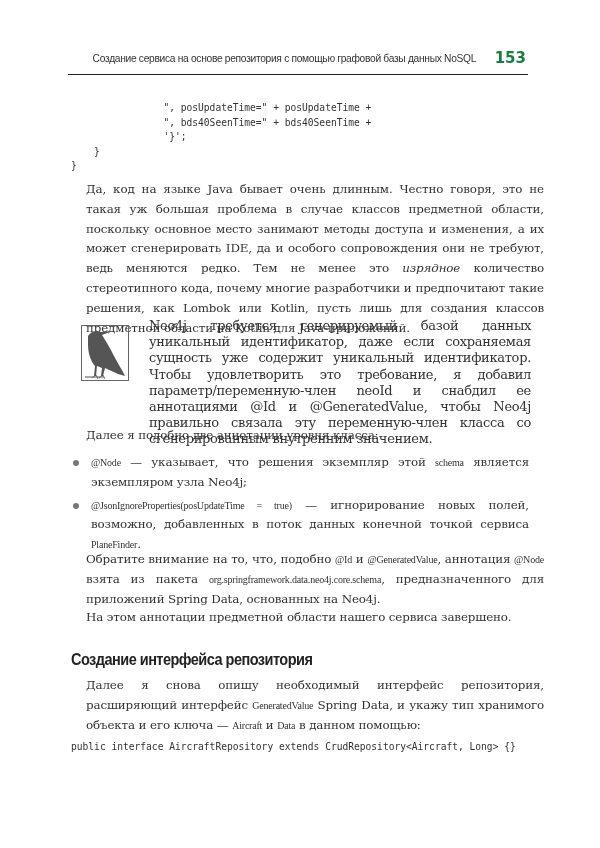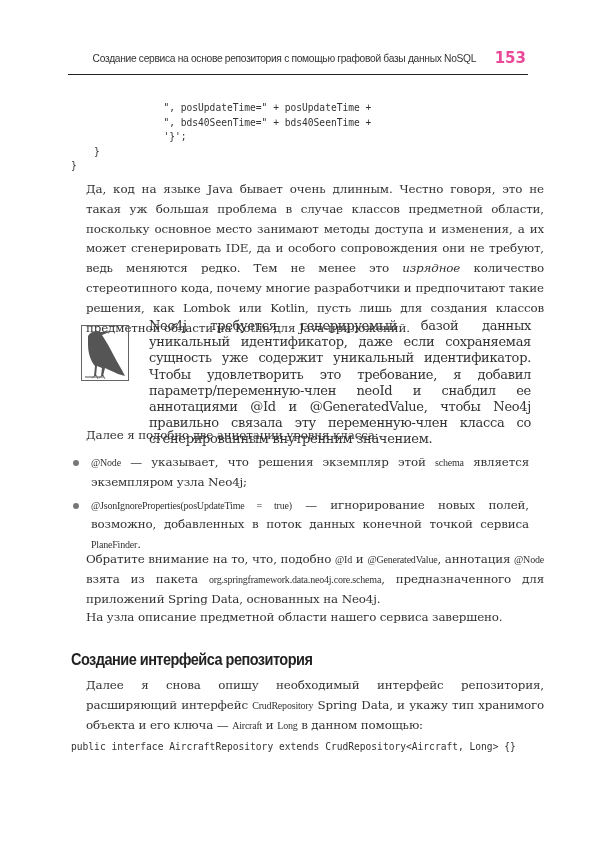--- a/index.html
+++ b/index.html
@@ -1,21 +1,21 @@
 <!DOCTYPE html>
 <html><head>
 <meta charset="utf-8">
 <style>
   html, body { margin: 0; padding: 0; background: #ffffff; }
   body { width: 600px; height: 848px; position: relative; overflow: hidden; color: #2a2a2a; }
   .page { position: absolute; left: 0; top: 0; width: 600px; height: 848px; }
 
   .running-head { position: absolute; left: 68px; top: 50px; width: 460px; height: 24px; border-bottom: 1px solid #222; }
   .rh-title { position: absolute; right: 52px; top: 2px; font-family: "Liberation Sans", sans-serif; font-size: 11.4px; letter-spacing: -0.35px; color: #333; transform: scaleX(0.9); transform-origin: right center; white-space: nowrap; }
-  .rh-page { position: absolute; right: 2px; top: -1px; font-family: "DejaVu Sans", sans-serif; font-weight: bold; font-size: 15px; color: #ec4899; }
+  .rh-page { position: absolute; right: 2px; top: -1px; font-family: "DejaVu Sans", sans-serif; font-weight: bold; font-size: 15px; color: #15803d; }
 
   .code { font-family: "DejaVu Sans Mono", monospace; font-size: 9.6px; color: #333; white-space: pre; line-height: 14.5px; }
   .code-top { position: absolute; left: 71px; top: 101px; }
 
   .para { position: absolute; left: 86px; width: 458px; font-family: "DejaVu Serif", serif; font-size: 11.9px; line-height: 19.8px; color: #333; text-align: justify; letter-spacing: -0.15px; }
   .para i { font-style: italic; }
   .mono { font-family: Liberation Serif, serif; font-size: 10px; color: #333; letter-spacing: -0.2px; }
 
   .note { position: absolute; left: 71px; top: 320px; width: 458px; height: 90px; }
   .crow { position: absolute; left: 10px; top: 5px; width: 46px; height: 54px; border: 1px solid #666; }
@@ -62,21 +62,21 @@
       <span class="mono">@Node</span><span> — указывает, что решения экземпляр этой </span><span class="mono">schema</span><span> является экземпляром узла Neo4j;</span>
     </div>
     <div class="bullet">
       <span class="dot"></span>
       <span class="mono">@JsonIgnoreProperties(posUpdateTime = true)</span><span> — игнорирование новых полей, возможно, добавленных в поток данных конечной точкой сервиса </span><span class="mono">PlaneFinder</span><span>.</span>
     </div>
   </div>
 
   <div class="para" style="top:550px;"><span>Обратите внимание на то, что, подобно </span><span class="mono">@Id</span><span> и </span><span class="mono">@GeneratedValue</span><span>, аннотация </span><span class="mono">@Node</span><span> взята из пакета </span><span class="mono">org.springframework.data.neo4j.core.schema</span><span>, предназначенного для приложений Spring Data, основанных на Neo4j.</span></div>
 
-  <div class="para" style="top:608px;">На узла описание предметной области нашего сервиса завершено.</div>
+  <div class="para" style="top:608px;">На этом аннотации предметной области нашего сервиса завершено.</div>
 
   <div class="heading">Создание интерфейса репозитория</div>
 
-  <div class="para" style="top:676px;"><span>Далее я снова опишу необходимый интерфейс репозитория, расширяющий интерфейс </span><span class="mono">CrudRepository</span><span> Spring Data, и укажу тип хранимого объекта и его ключа — </span><span class="mono">Aircraft</span><span> и </span><span class="mono">Long</span><span> в данном помощью:</span></div>
+  <div class="para" style="top:676px;"><span>Далее я снова опишу необходимый интерфейс репозитория, расширяющий интерфейс </span><span class="mono">GeneratedValue</span><span> Spring Data, и укажу тип хранимого объекта и его ключа — </span><span class="mono">Aircraft</span><span> и </span><span class="mono">Data</span><span> в данном помощью:</span></div>
 
   <div class="code code-bottom">public interface AircraftRepository extends CrudRepository&lt;Aircraft, Long&gt; {}</div>
 
 </div>
 
 </body></html>

